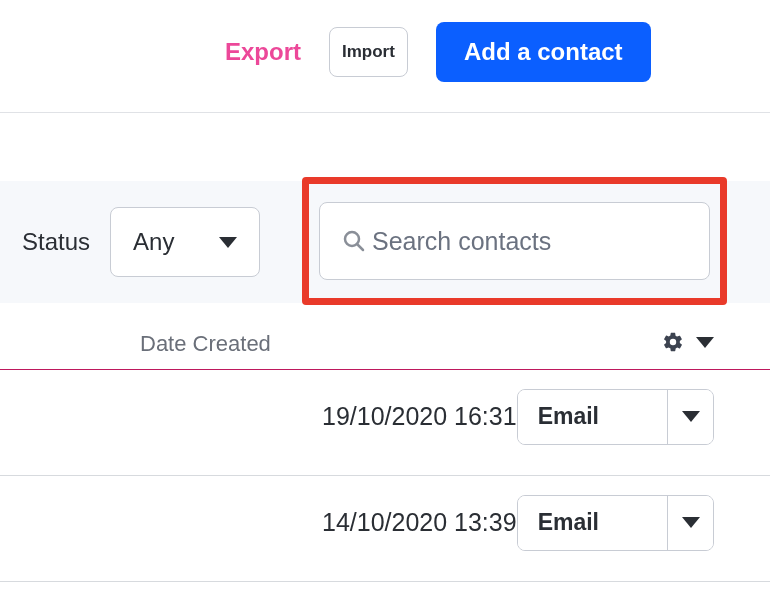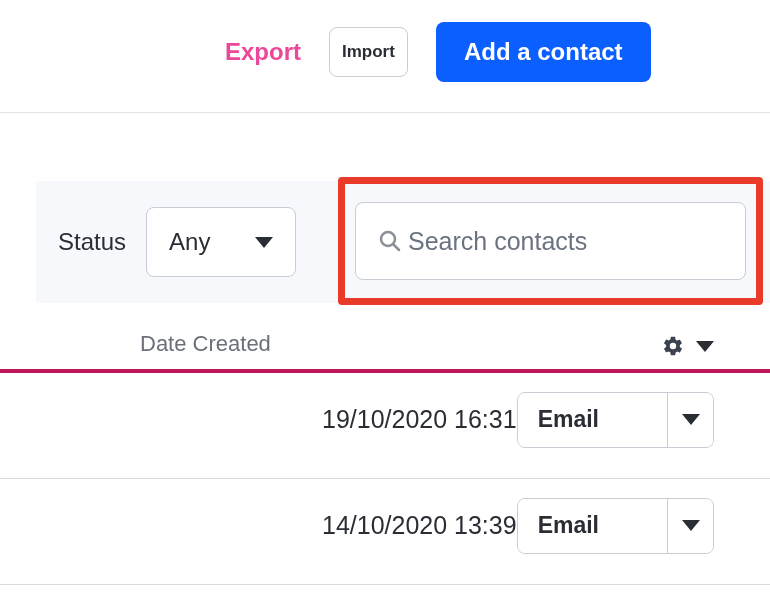--- a/index.html
+++ b/index.html
@@ -52,21 +52,20 @@
 
   .filter-bar {
     margin-top: 68px;
     background: #f6f8fb;
     height: 122px;
     display: flex;
     align-items: center;
     padding-left: 22px;
     gap: 20px;
     position: relative;
-    margin-left: 36px;
   }
   .status-label {
     font-size: 24px;
     color: #2a2e34;
   }
   .status-select {
     display: inline-flex;
     align-items: center;
     gap: 18px;
     background: #fff;
@@ -116,24 +115,24 @@
     outline: none;
     font-size: 25px;
     color: #6b7280;
     background: transparent;
     width: 100%;
   }
   .search-input::placeholder { color: #6b7280; }
 
   .list-header {
     display: flex;
-    align-items: flex-end;
+    align-items: flex-start;
     justify-content: space-between;
     padding: 28px 56px 12px 140px;
-    border-bottom: 4px solid #be185d;
+    border-bottom: 1px solid #be185d;
   }
   .col-label {
     color: #6a6f79;
     font-size: 22px;
   }
   .header-controls {
     display: inline-flex;
     align-items: center;
     gap: 12px;
     color: #3c4350;

